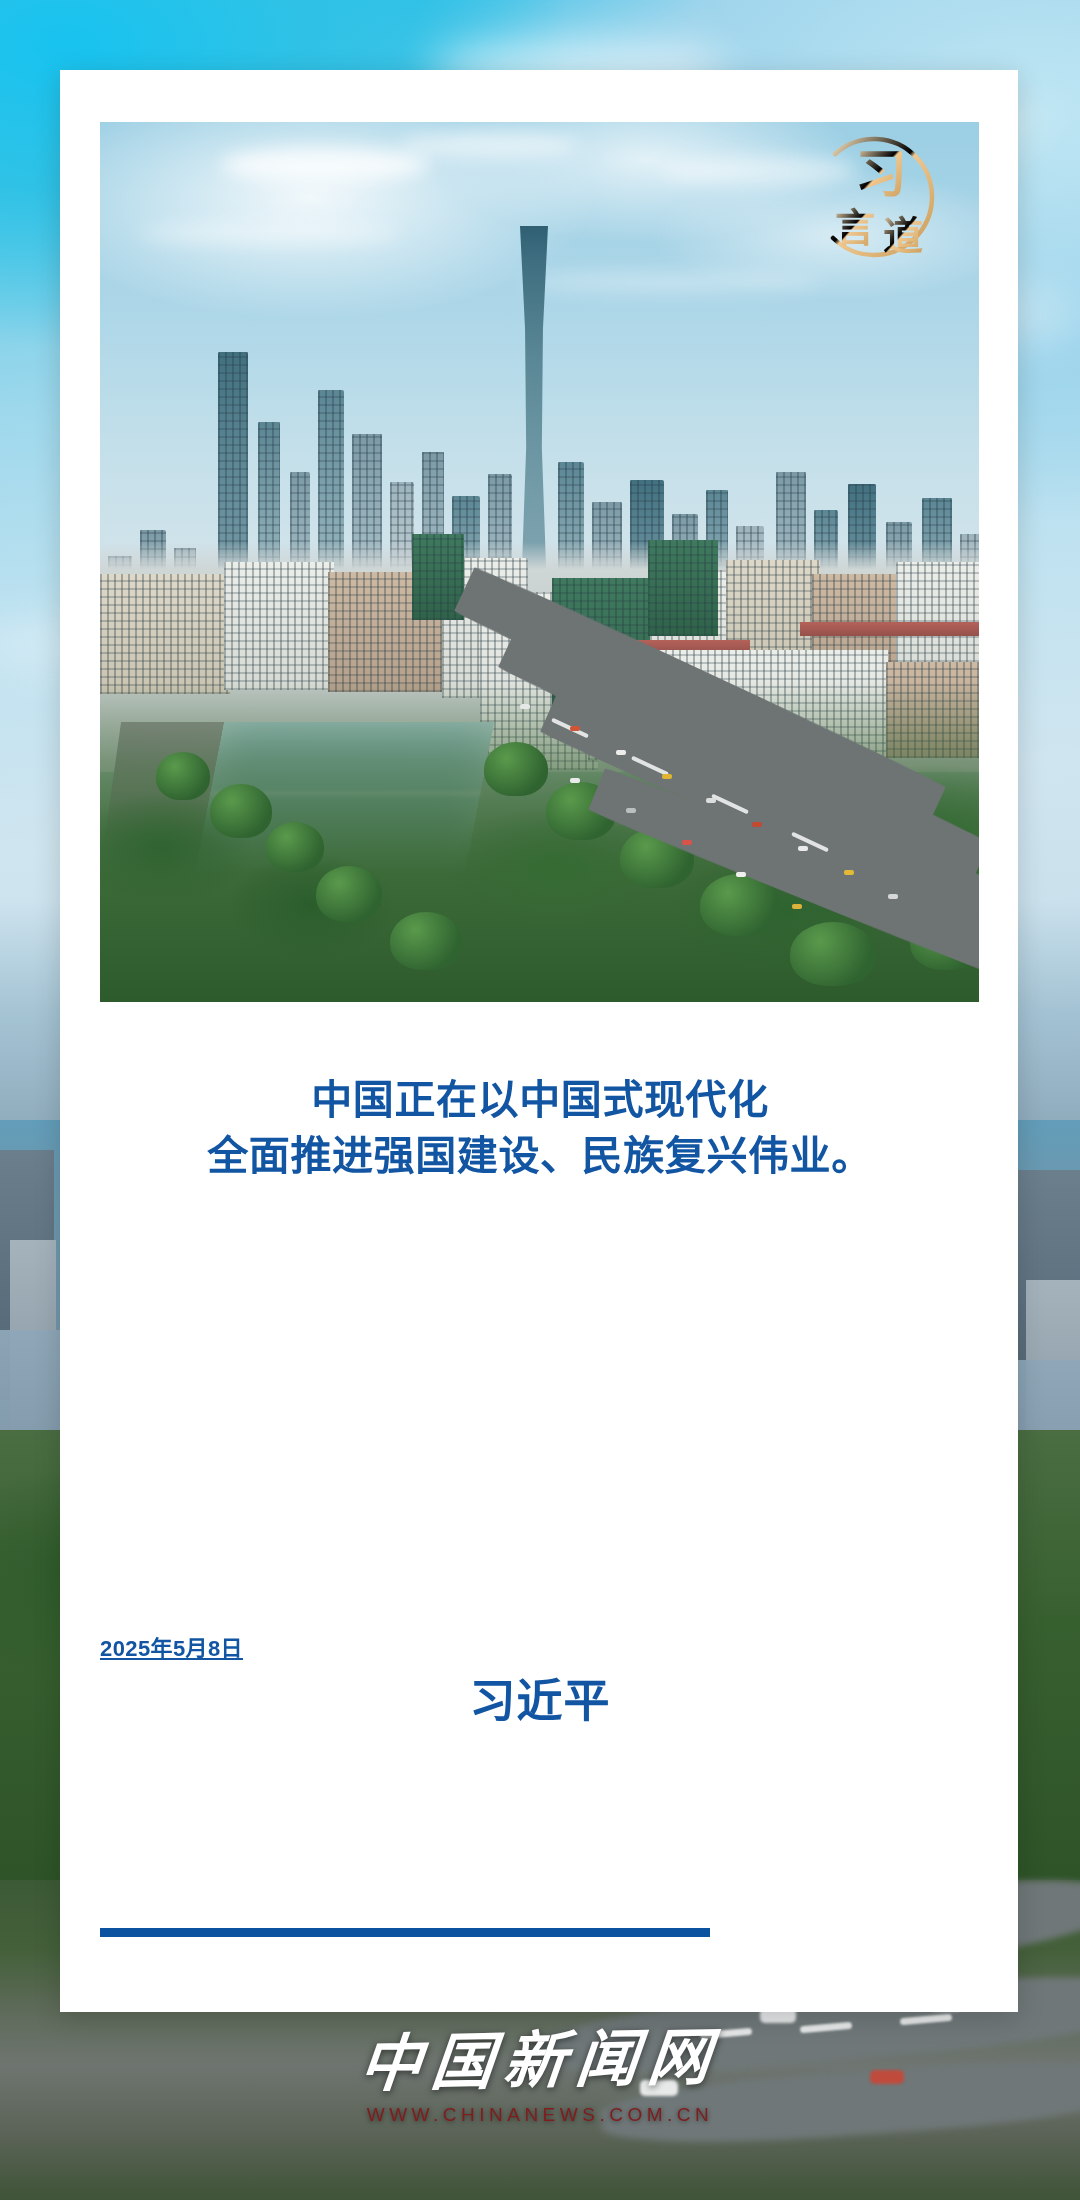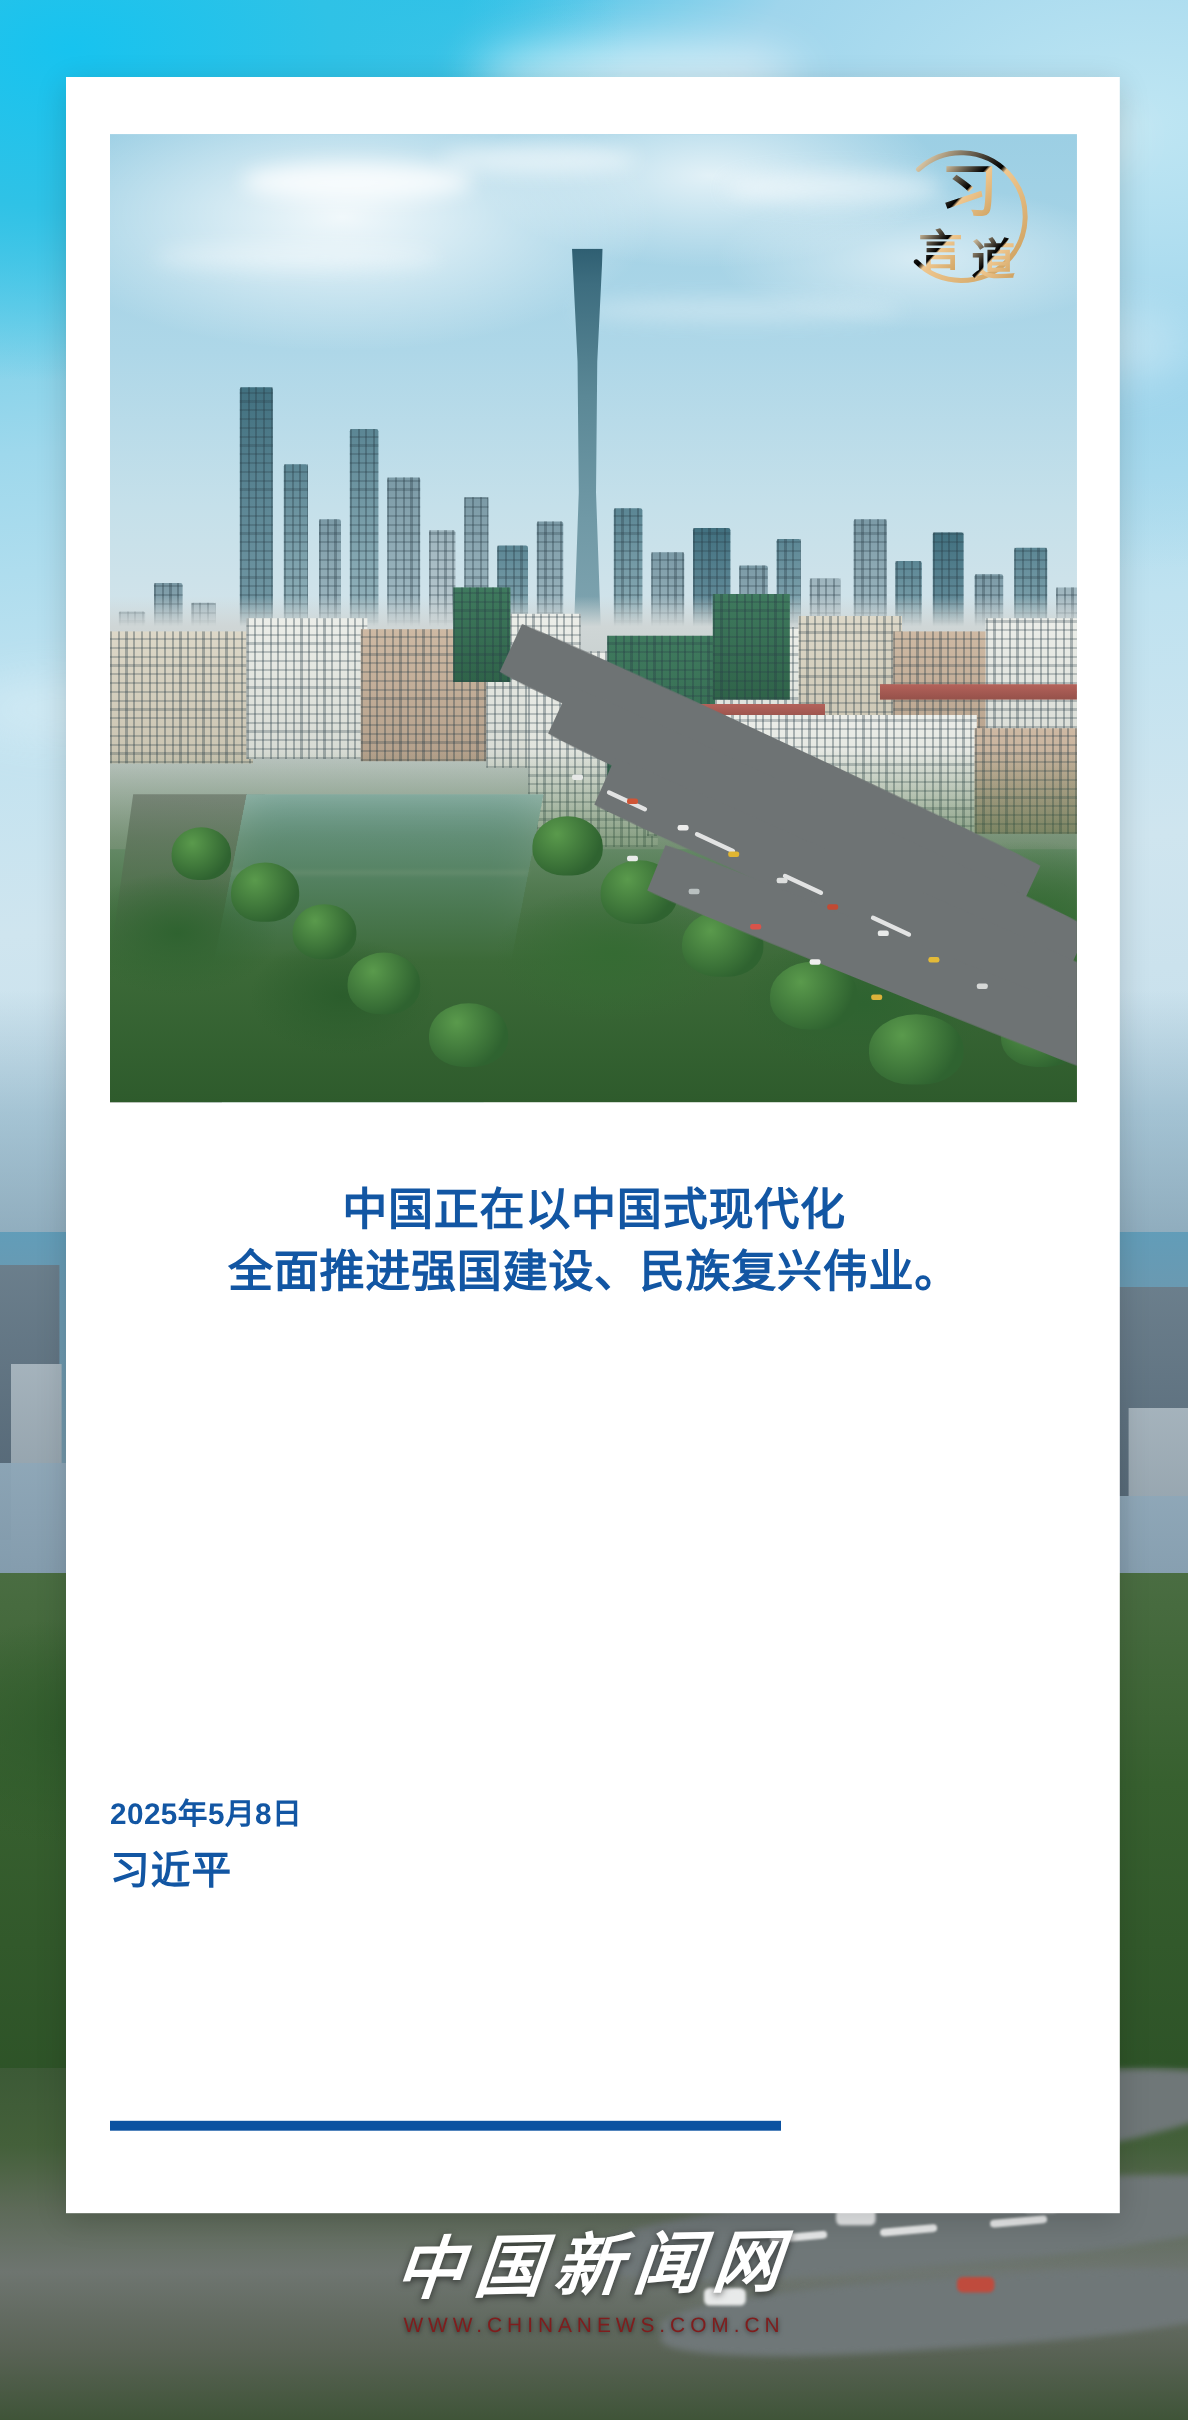--- a/index.html
+++ b/index.html
@@ -132,22 +132,22 @@
   
   #quote{
     position:absolute;left:40px;top:1002px;width:880px;
     color:#1256A3;font-weight:bold;
     font-size:41px;line-height:56px;letter-spacing:.6px;
   }
   #quote div{white-space:nowrap;text-align:center;}
 
   
   #meta{position:absolute;left:40px;top:1560px;width:880px;color:#1256A3;}
-  #meta .date{font-size:27px;font-weight:bold;letter-spacing:.4px;line-height:38px;}
-  #meta .name{font-size:36px;font-weight:bold;line-height:62px;letter-spacing:1px;margin-top:2px;}
+  #meta .date{font-size:22px;font-weight:bold;letter-spacing:.4px;line-height:38px;text-decoration:underline;}
+  #meta .name{font-size:46px;font-weight:bold;line-height:62px;letter-spacing:1px;margin-top:2px;text-align:center;}
   #meta .ctx{font-size:25px;font-weight:bold;line-height:34px;letter-spacing:.3px;margin-top:2px;}
 
   #rule{position:absolute;left:40px;top:1858px;width:610px;height:9px;background:#0B52A1;}
 
   
   #footer{
     position:absolute;left:0;top:2024px;width:1080px;height:150px;
     display:flex;flex-direction:column;align-items:center;justify-content:flex-start;
     pointer-events:none;
   }

